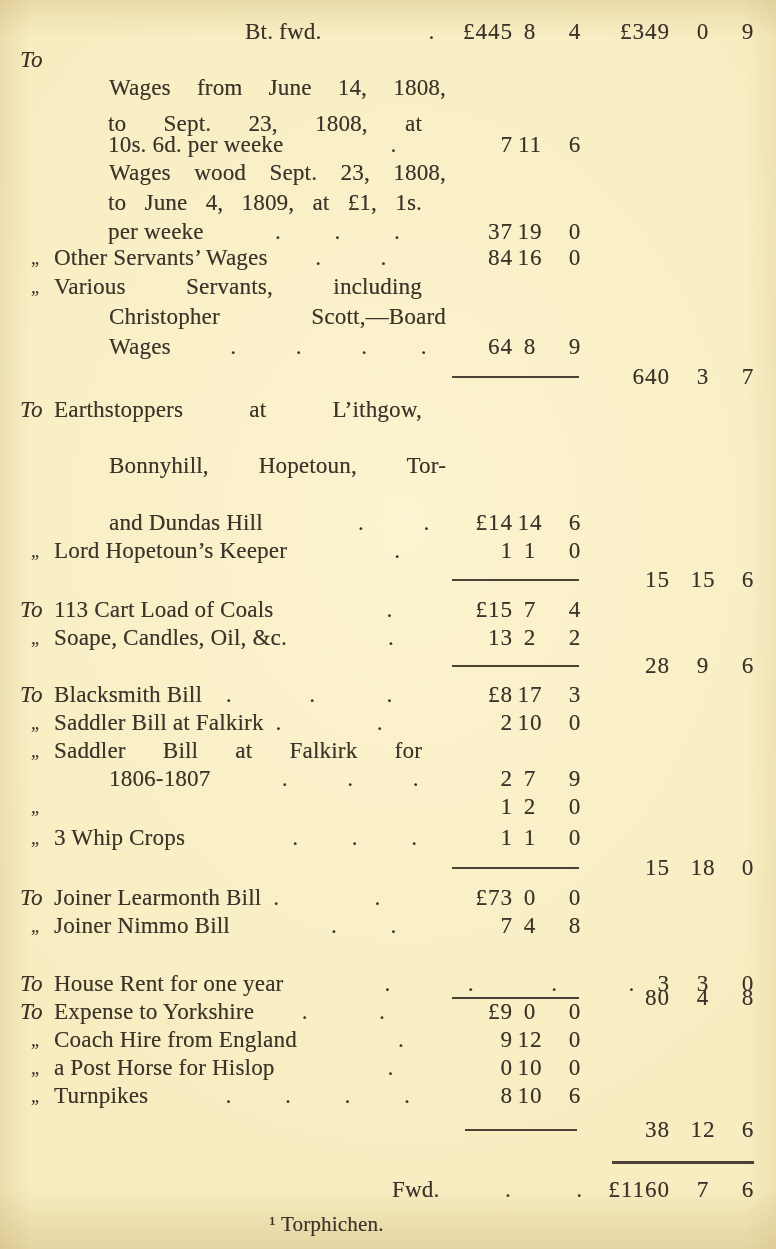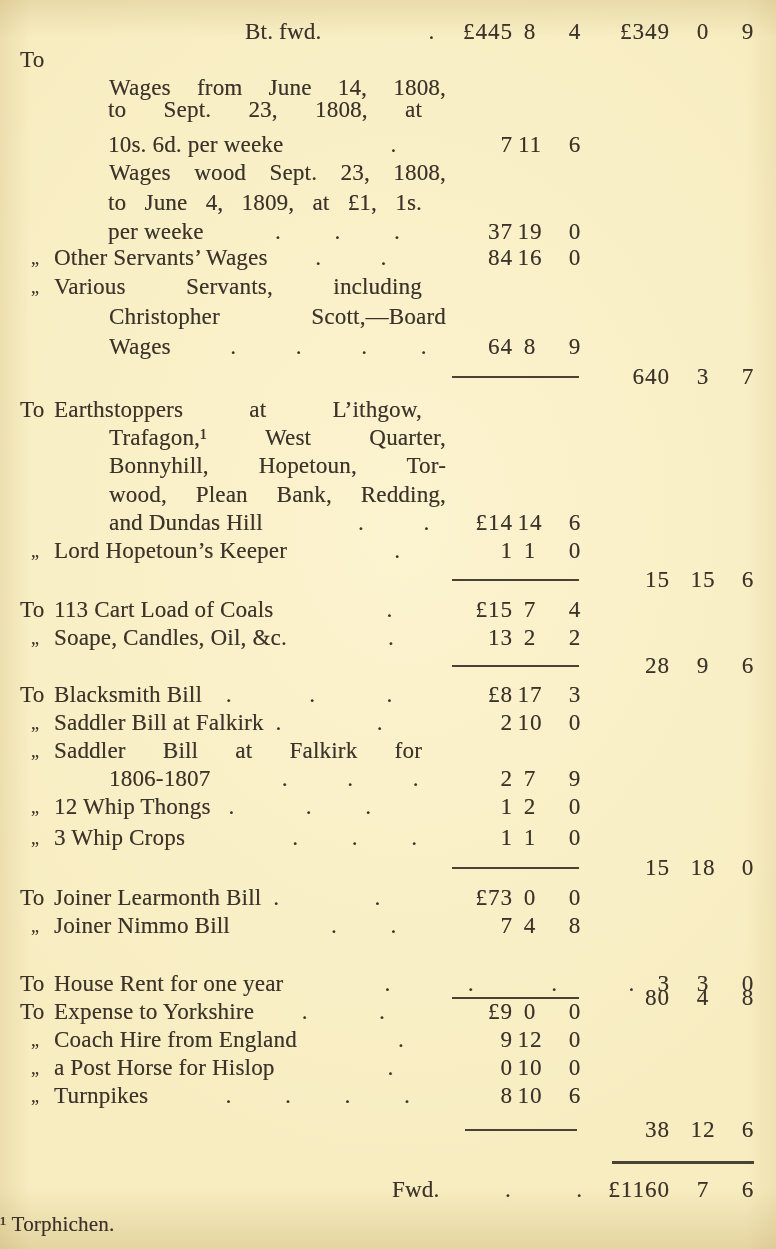--- a/index.html
+++ b/index.html
@@ -16,21 +16,21 @@
       radial-gradient(90% 70% at 52% 42%, rgba(255,249,220,0.55) 0%, rgba(255,249,220,0) 75%);
     font-family:"Liberation Serif","DejaVu Serif",serif;
     color:#3b332a;
   }
   .row{
     position:absolute;left:0;right:0;height:28px;
     font-size:23px;line-height:28px;
     letter-spacing:0.2px;
     text-shadow:0.3px 0.3px 0.4px rgba(59,51,42,0.45);
   }
-  .pfx{position:absolute;left:20px;white-space:pre;}
+  .pfx{position:absolute;left:20px;white-space:pre;font-style:italic;}
   .pfx.dit{left:31px;font-size:18px;}
   .desc{position:absolute;white-space:pre;}
   .l0{left:54px;}
   .l1{left:85px;margin-left:24px;}
   .l2{left:108px;}
   .jst{white-space:normal;text-align:justify;text-align-last:justify;}
   .l0.jst{width:368px;}
   .l1.jst{width:337px;}
   .l2.jst{width:314px;}
   .amt{position:absolute;white-space:pre;letter-spacing:1px;}
@@ -38,21 +38,21 @@
   .i-s{left:506px;width:48px;text-align:center;}
   .i-d{left:552px;width:46px;text-align:center;}
   .o-l{left:573px;width:97px;text-align:right;}
   .o-s{left:680px;width:46px;text-align:center;}
   .o-d{left:725px;width:46px;text-align:center;}
   .rule{position:absolute;background:#4b4237;}
   .rule-i{left:452px;width:127px;top:13px;height:2px;}
   .rule-o{left:612px;width:142px;top:13px;height:3px;}
   .fnote{
     position:absolute;left:0;width:653px;top:1210px;height:30px;
-    font-size:21px;line-height:28px;
+    text-align:center;font-size:21px;line-height:28px;
     letter-spacing:0.2px;text-shadow:0.3px 0.3px 0.4px rgba(59,51,42,0.45);
   }
 </style>
 </head>
 <body>
 
 <div class="page">
 
   <div class="row" style="top:18px">
     <span class="desc" style="left:245px">Bt. fwd.&nbsp;&nbsp;&nbsp;&nbsp;&nbsp;&nbsp;&nbsp;&nbsp;&nbsp;&nbsp;&nbsp;&nbsp;&nbsp;&nbsp;&nbsp;&nbsp;&nbsp;&nbsp;.</span>
@@ -65,21 +65,21 @@
   </div>
 
   <div class="row" style="top:46px">
     <span class="pfx">To</span>
   </div>
 
   <div class="row" style="top:74px">
     <span class="desc l1 jst">Wages from June 14, 1808,</span>
   </div>
 
-  <div class="row" style="top:96px">
+  <div class="row" style="top:110px">
     <span class="desc l2 jst">to Sept. 23, 1808, at</span>
   </div>
 
   <div class="row" style="top:131px">
     <span class="desc l2">10s. 6d. per weeke&nbsp;&nbsp;&nbsp;&nbsp;&nbsp;&nbsp;&nbsp;&nbsp;&nbsp;&nbsp;&nbsp;&nbsp;&nbsp;&nbsp;&nbsp;&nbsp;&nbsp;&nbsp;.</span>
     <span class="amt i-l">7</span>
     <span class="amt i-s">11</span>
     <span class="amt i-d">6</span>
   </div>
 
@@ -127,31 +127,25 @@
     <span class="amt o-l">640</span>
     <span class="amt o-s">3</span>
     <span class="amt o-d">7</span>
   </div>
 
   <div class="row" style="top:396px">
     <span class="pfx">To</span>
     <span class="desc l0 jst">Earthstoppers at L’ithgow,</span>
   </div>
 
-  <div class="row" style="top:424px">
-    <span class="desc l1 jst">Trafagon,¹ West Quarter,</span>
-  </div>
 
   <div class="row" style="top:452px">
     <span class="desc l1 jst">Bonnyhill, Hopetoun, Tor-</span>
   </div>
 
-  <div class="row" style="top:481px">
-    <span class="desc l1 jst">wood, Plean Bank, Redding,</span>
-  </div>
 
   <div class="row" style="top:509px">
     <span class="desc l1">and Dundas Hill&nbsp;&nbsp;&nbsp;&nbsp;&nbsp;&nbsp;&nbsp;&nbsp;&nbsp;&nbsp;&nbsp;&nbsp;&nbsp;&nbsp;&nbsp;&nbsp;.&nbsp;&nbsp;&nbsp;&nbsp;&nbsp;&nbsp;&nbsp;&nbsp;&nbsp;&nbsp;.</span>
     <span class="amt i-l">£14</span>
     <span class="amt i-s">14</span>
     <span class="amt i-d">6</span>
   </div>
 
   <div class="row" style="top:537px">
     <span class="pfx dit">„</span>
@@ -214,21 +208,20 @@
 
   <div class="row" style="top:765px">
     <span class="desc l1">1806-1807&nbsp;&nbsp;&nbsp;&nbsp;&nbsp;&nbsp;&nbsp;&nbsp;&nbsp;&nbsp;&nbsp;&nbsp;.&nbsp;&nbsp;&nbsp;&nbsp;&nbsp;&nbsp;&nbsp;&nbsp;&nbsp;&nbsp;.&nbsp;&nbsp;&nbsp;&nbsp;&nbsp;&nbsp;&nbsp;&nbsp;&nbsp;&nbsp;.</span>
     <span class="amt i-l">2</span>
     <span class="amt i-s">7</span>
     <span class="amt i-d">9</span>
   </div>
 
   <div class="row" style="top:793px">
     <span class="pfx dit">„</span>
-    <span class="desc l0">12 Whip Thongs&nbsp;&nbsp;&nbsp;.&nbsp;&nbsp;&nbsp;&nbsp;&nbsp;&nbsp;&nbsp;&nbsp;&nbsp;&nbsp;&nbsp;&nbsp;.&nbsp;&nbsp;&nbsp;&nbsp;&nbsp;&nbsp;&nbsp;&nbsp;&nbsp;.</span>
     <span class="amt i-l">1</span>
     <span class="amt i-s">2</span>
     <span class="amt i-d">0</span>
   </div>
 
   <div class="row" style="top:824px">
     <span class="pfx dit">„</span>
     <span class="desc l0">3 Whip Crops&nbsp;&nbsp;&nbsp;&nbsp;&nbsp;&nbsp;&nbsp;&nbsp;&nbsp;&nbsp;&nbsp;&nbsp;&nbsp;&nbsp;&nbsp;&nbsp;&nbsp;&nbsp;.&nbsp;&nbsp;&nbsp;&nbsp;&nbsp;&nbsp;&nbsp;&nbsp;&nbsp;.&nbsp;&nbsp;&nbsp;&nbsp;&nbsp;&nbsp;&nbsp;&nbsp;&nbsp;.</span>
     <span class="amt i-l">1</span>
     <span class="amt i-s">1</span>

